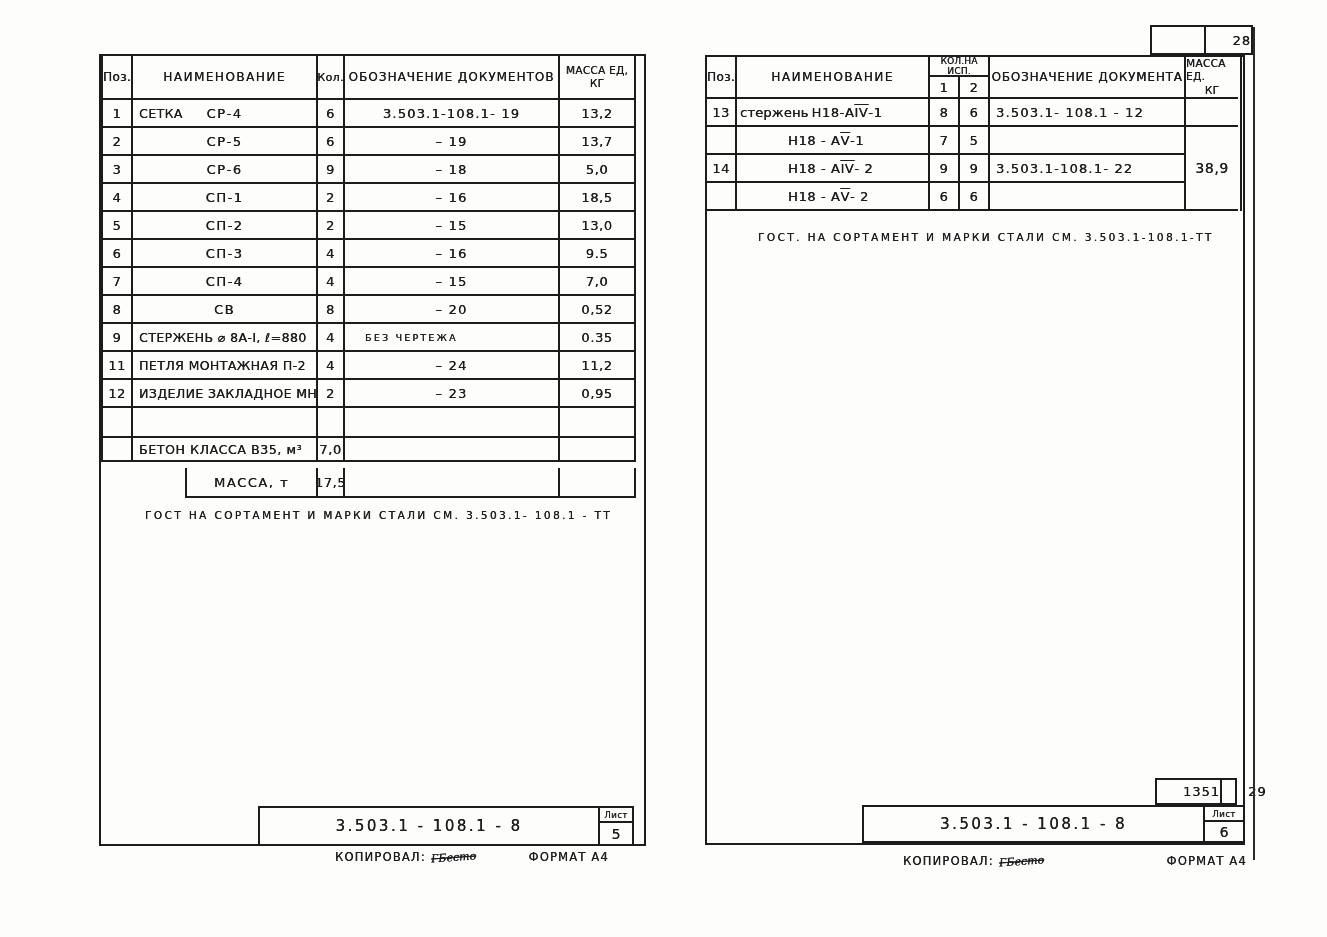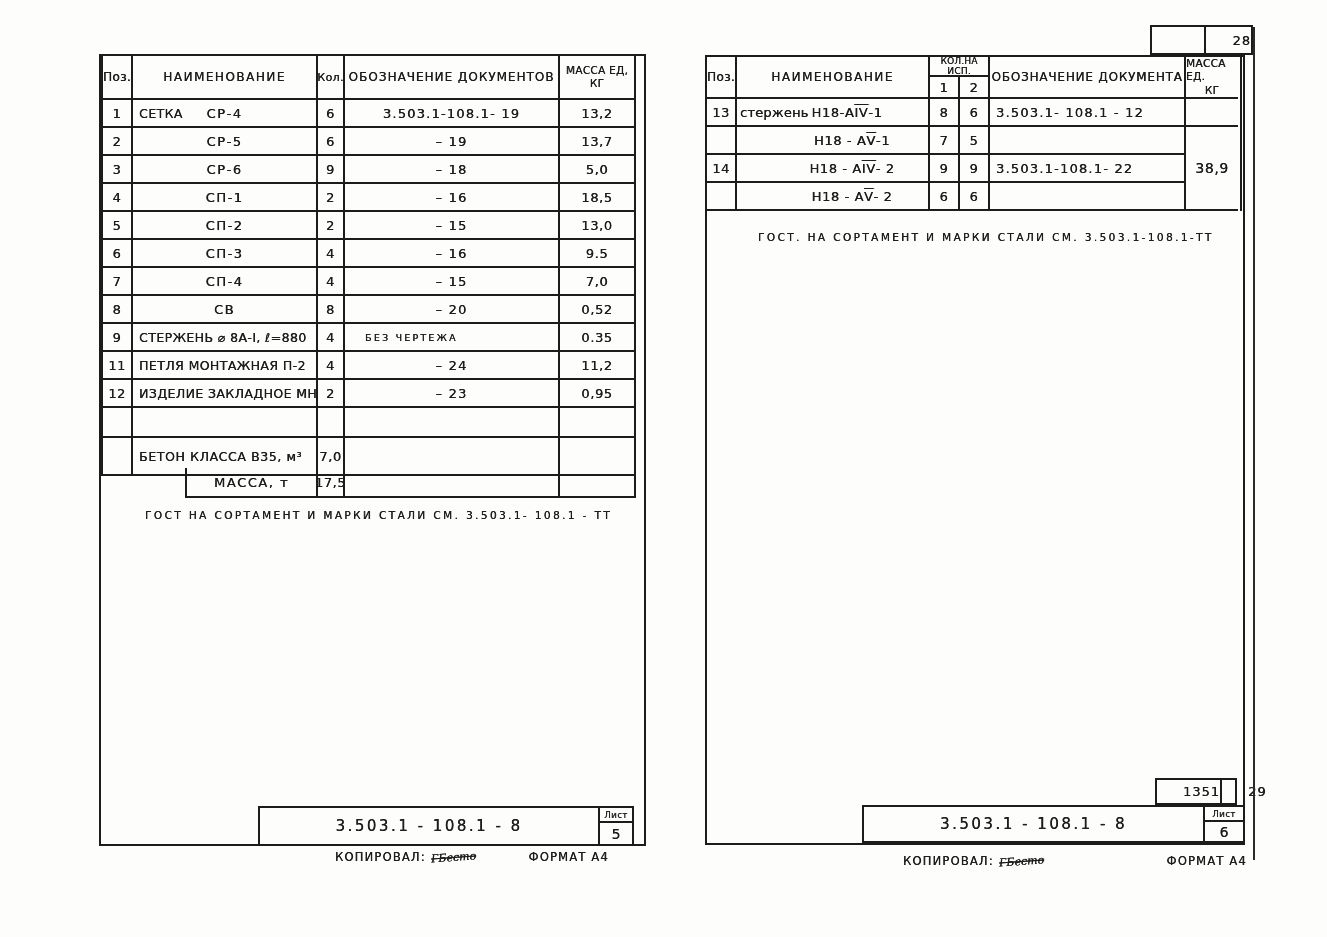--- a/index.html
+++ b/index.html
@@ -32,21 +32,21 @@
   .tb-list .num{flex:1;display:flex;align-items:center;justify-content:center;font-size:14px;}
   .smallbox{display:flex;border:2px solid #1c1c1c;box-sizing:border-box;}
   .smallbox .sb{display:flex;align-items:center;justify-content:center;font-size:13px;letter-spacing:1px;margin-left:26px;}
   
   .note{font-size:10.5px;letter-spacing:2.4px;white-space:nowrap;}
   .footer-line{font-size:11.5px;letter-spacing:1.2px;white-space:nowrap;}
   .sig{display:inline-block;font-family:"DejaVu Serif",serif;font-style:italic;font-size:11px;
        transform:rotate(-4deg);text-decoration:line-through;letter-spacing:0;}
   .ovl{text-decoration:overline;}
   .small-name{font-size:13px;letter-spacing:0.2px;margin-right:3px;}
-  .indent{justify-content:center;padding-left:39px;}
+  .indent{justify-content:flex-start;padding-left:51px;}
   .leftpad{justify-content:flex-start;padding-left:6px;}
 </style>
 </head>
 <body>
 
 <div class="canvas">
 
   <div class="abs frame" style="left:99px;top:54px;width:547px;height:792px;"></div>
 
   <div class="abs gtable ltable ink" style="left:101px;top:54px;width:535px;grid-template-columns:30px 185px 27px 215px 74px;grid-template-rows:44px repeat(11,28px);">
@@ -161,21 +161,21 @@
   </div>
 
   <div class="abs rowbox" style="left:101px;top:408px;width:535px;height:30px;grid-template-columns:30px 185px 27px 215px 74px;">
     <div class="c" style="border-bottom:none;"></div>
     <div class="c" style="border-bottom:none;"></div>
     <div class="c" style="border-bottom:none;"></div>
     <div class="c" style="border-bottom:none;"></div>
     <div class="c nr" style="border-bottom:none;"></div>
   </div>
 
-  <div class="abs rowbox ink" style="left:101px;top:438px;width:535px;height:38px;grid-template-columns:30px 185px 27px 215px 74px;">
+  <div class="abs rowbox ink" style="left:101px;top:438px;width:535px;height:24px;grid-template-columns:30px 185px 27px 215px 74px;">
     <div class="c" style="border-bottom:none;"></div>
     <div class="c leftpad" style="border-bottom:none;font-size:12.5px;">БЕТОН  КЛАССА  В35, м³</div>
     <div class="c" style="border-bottom:none;">7,0</div>
     <div class="c" style="border-bottom:none;"></div>
     <div class="c nr" style="border-bottom:none;"></div>
   </div>
 
   <div class="abs rowbox ink" style="left:185px;top:468px;width:451px;height:30px;grid-template-columns:131px 27px 215px 74px;">
     <div class="c" style="border-bottom:none;letter-spacing:1.5px;">МАССА,   т</div>
     <div class="c" style="border-bottom:none;">17,5</div>

